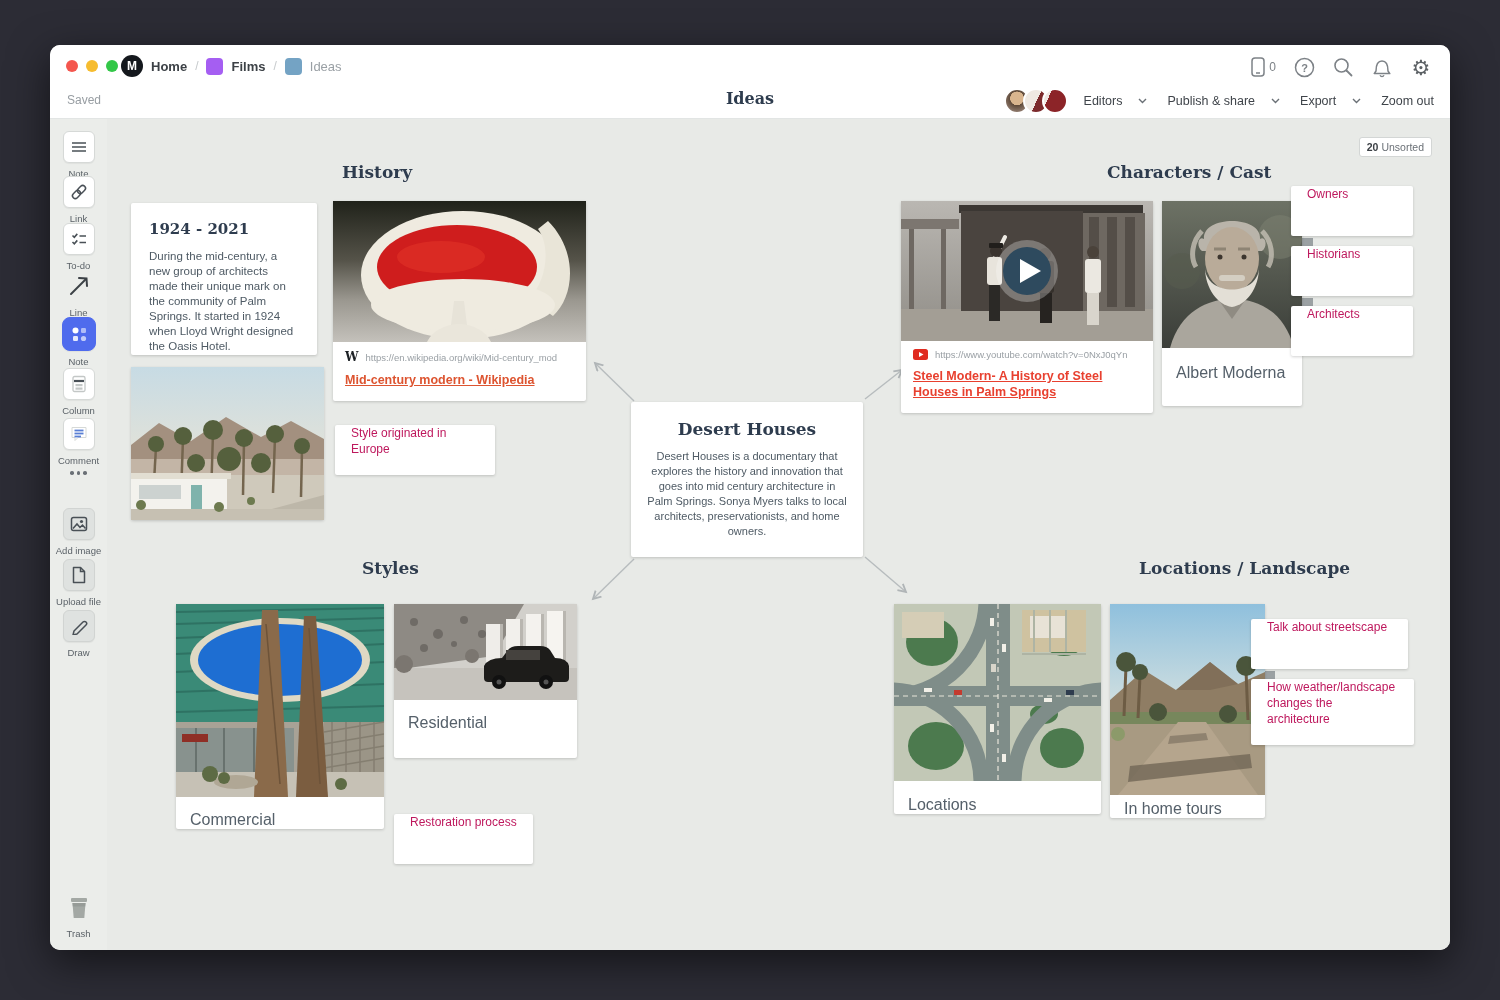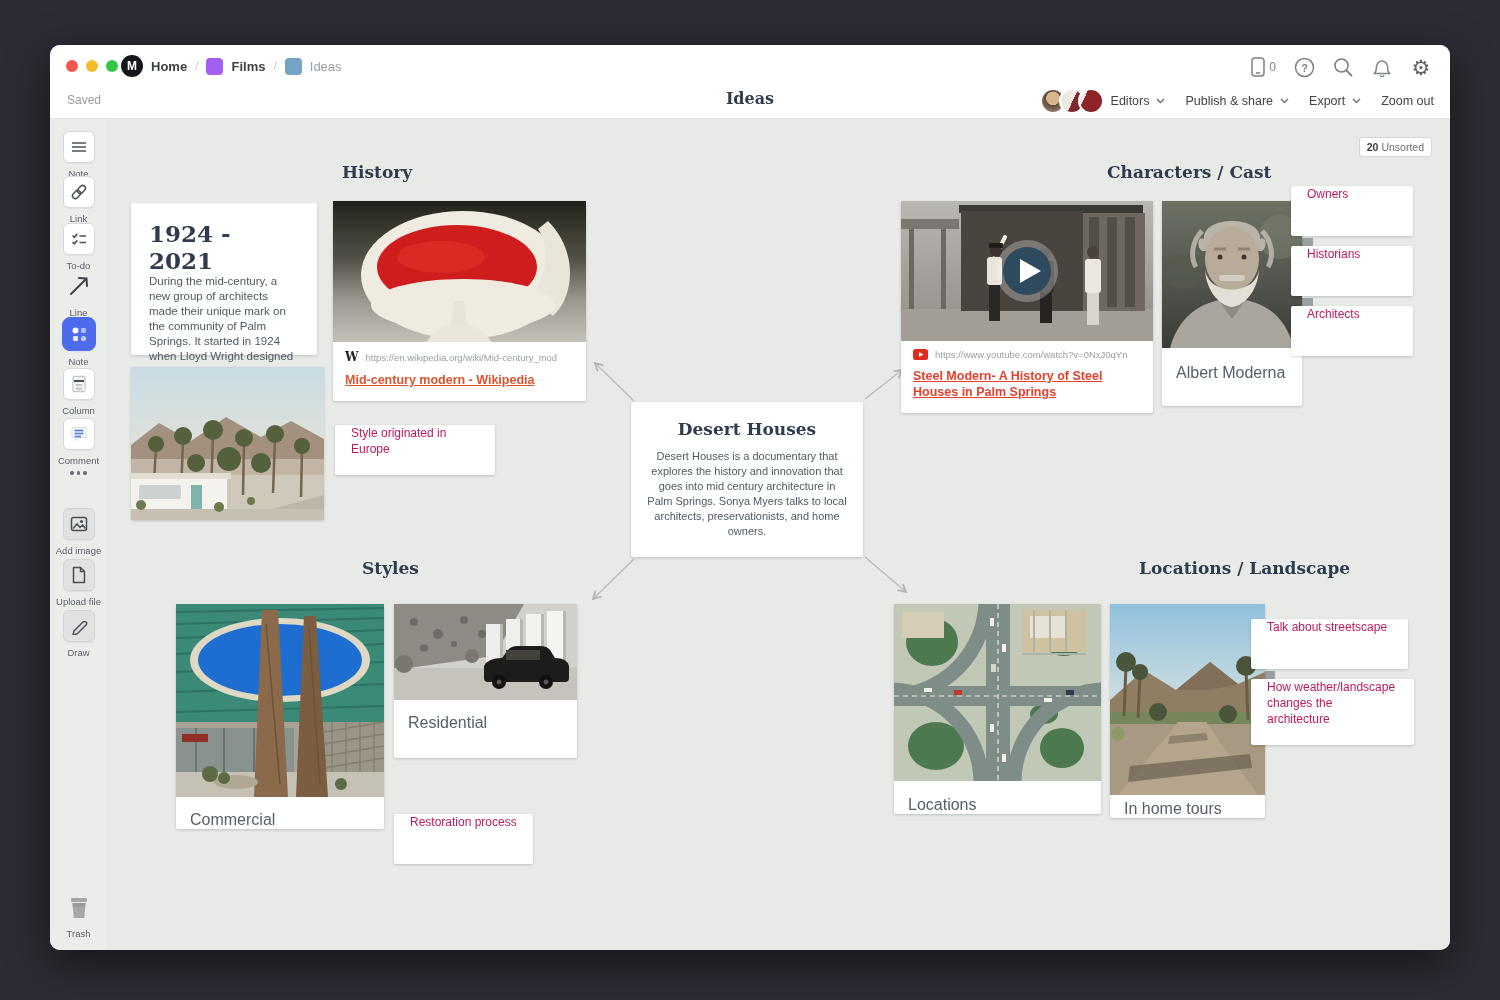--- a/index.html
+++ b/index.html
@@ -10,21 +10,21 @@
   .crumb{position:absolute;top:10px;display:flex;align-items:center;gap:8px;}
   .crumb-label{font-size:13px;font-weight:bold;color:#3c4146;}
   .crumb-sep{color:#c6cacc;font-size:12px;}
   .sq{width:17px;height:17px;border-radius:4px;display:inline-block;}
   .hicons{position:absolute;top:11px;right:18px;display:flex;align-items:center;gap:17px;}
   .hico{width:22px;height:22px;display:flex;align-items:center;justify-content:center;}
   .row2{position:absolute;top:40px;left:0;right:0;height:32px;}
   .saved{position:absolute;left:17px;top:8px;font-size:12px;color:#979da2;}
   .btitle{position:absolute;left:0;right:0;top:4px;text-align:center;font-family:"DejaVu Serif","Liberation Serif",serif;font-weight:bold;font-size:16px;color:#2e3c4e;}
   .tb-right{position:absolute;right:16px;top:3px;display:flex;align-items:center;gap:20px;}
-  .tb-item{display:flex;align-items:center;gap:7px;font-size:12.5px;color:#3f444a;cursor:pointer;}
+  .tb-item{display:flex;align-items:center;gap:16px;font-size:12.5px;color:#3f444a;cursor:pointer;}
   .avatars{display:flex;}
   .av{width:22px;height:22px;border-radius:50%;border:2px solid #fff;margin-left:-7px;}
   .av:first-child{margin-left:0;}
   .chev{width:9px;height:6px;}
   .sidebar{position:absolute;top:73px;left:0;width:57px;bottom:0;background:#ebedea;z-index:10;}
   .tool{position:absolute;left:0;width:57px;display:flex;flex-direction:column;align-items:center;cursor:pointer;}
   .toolbox{width:30px;height:30px;border-radius:6px;background:#fff;border:1px solid #d6d9d7;display:flex;align-items:center;justify-content:center;box-shadow:0 1px 1px rgba(0,0,0,.05);}
   .toolbox.gray{background:#dfe2e0;border-color:#d1d4d2;}
   .toolbox.blue{background:#4f6bed;border-color:#4f6bed;width:32px;height:32px;border-radius:8px;}
   .toolbox.bare{background:transparent;border-color:transparent;box-shadow:none;}
@@ -37,21 +37,21 @@
   .cap{font-size:16px;color:#55606a;padding:13px 14px 0;}
   .urlrow{display:flex;align-items:center;gap:7px;padding:8px 12px 2px;}
   .urltxt{font-size:9.5px;color:#9aa0a5;white-space:nowrap;overflow:hidden;text-overflow:ellipsis;}
   .linktitle{display:block;padding:6px 12px 13px;font-size:12.5px;font-weight:bold;text-decoration:underline;line-height:16px;}
   .stack-tab{position:absolute;background:#9ba1a3;z-index:1;}
   .badge{position:absolute;right:18px;top:19px;background:#fff;border:1px solid #d3d6d5;border-radius:3px;padding:3px 7px;font-size:10.5px;color:#6a7076;z-index:4;cursor:pointer;}
   .badge b{color:#3c4146;margin-right:3px;}
   .center-card{padding:17px 16px;text-align:center;}
   .center-title{font-family:"DejaVu Serif","Liberation Serif",serif;font-weight:bold;font-size:17px;color:#2e3c4e;margin-bottom:10px;}
   .center-body{font-size:11px;color:#4e5a64;line-height:15px;}
-  .n1-title{font-family:"DejaVu Serif","Liberation Serif",serif;font-weight:bold;font-size:23px;color:#2e3c4e;}
+  .n1-title{font-family:"DejaVu Serif","Liberation Serif",serif;font-weight:bold;font-size:15px;color:#2e3c4e;margin-bottom:11px;}
   .n1-body{font-size:11.5px;color:#4e5a64;line-height:15px;}
   svg{display:block;}
 </style>
 </head>
 <body>
 
 <div class="window">
 
   <div class="header">
     <div class="tl" style="left:16px;background:#f4564e;"></div>

